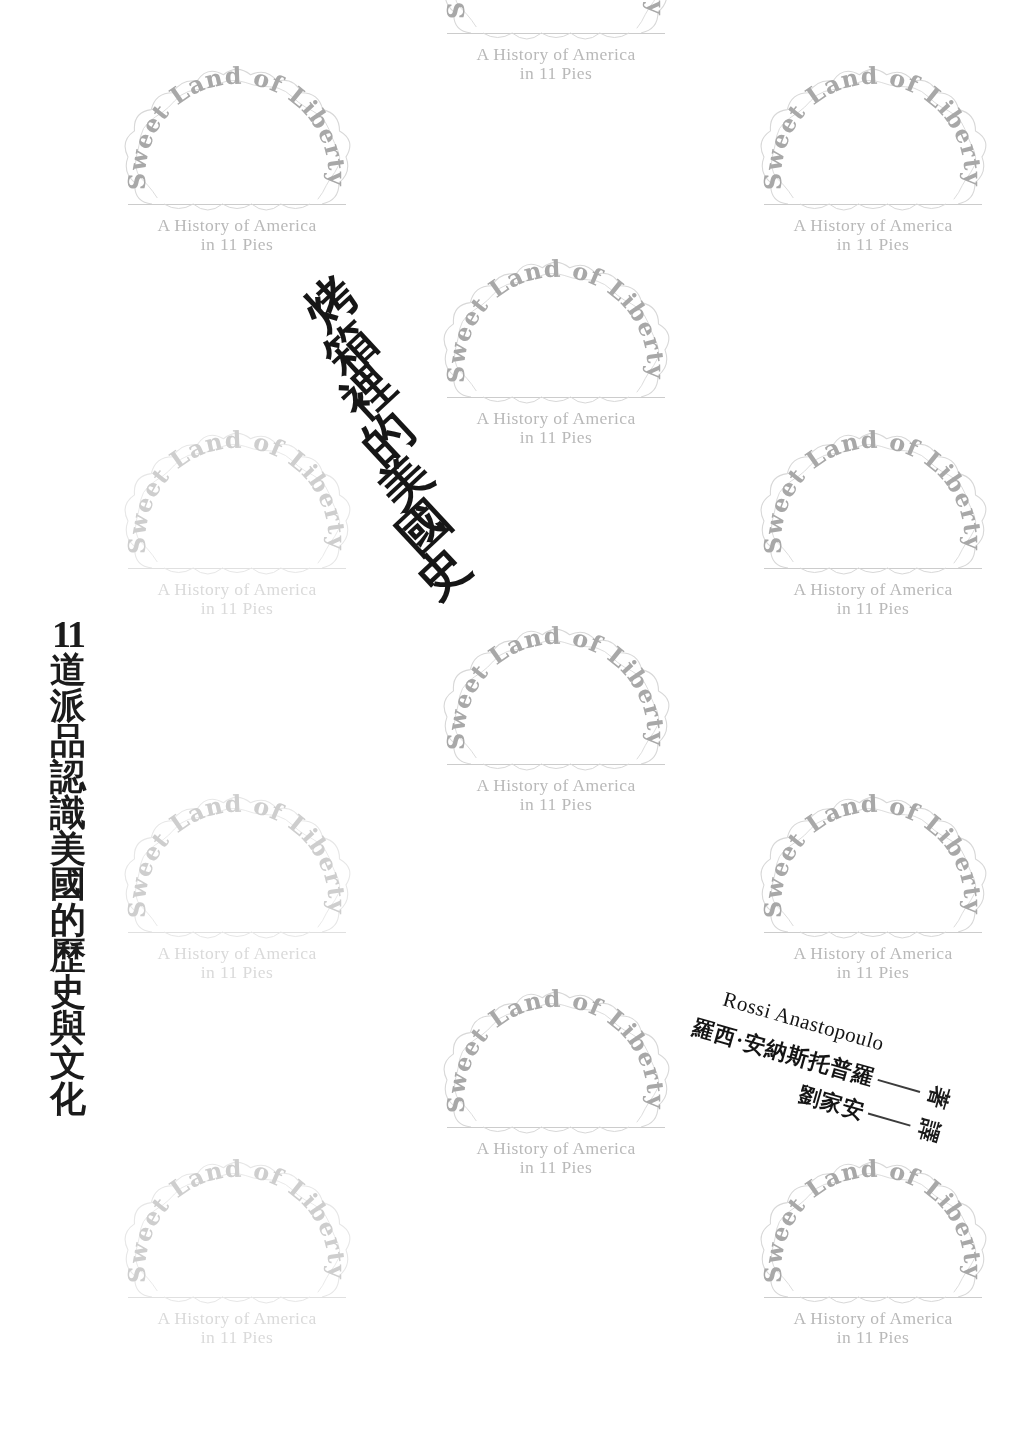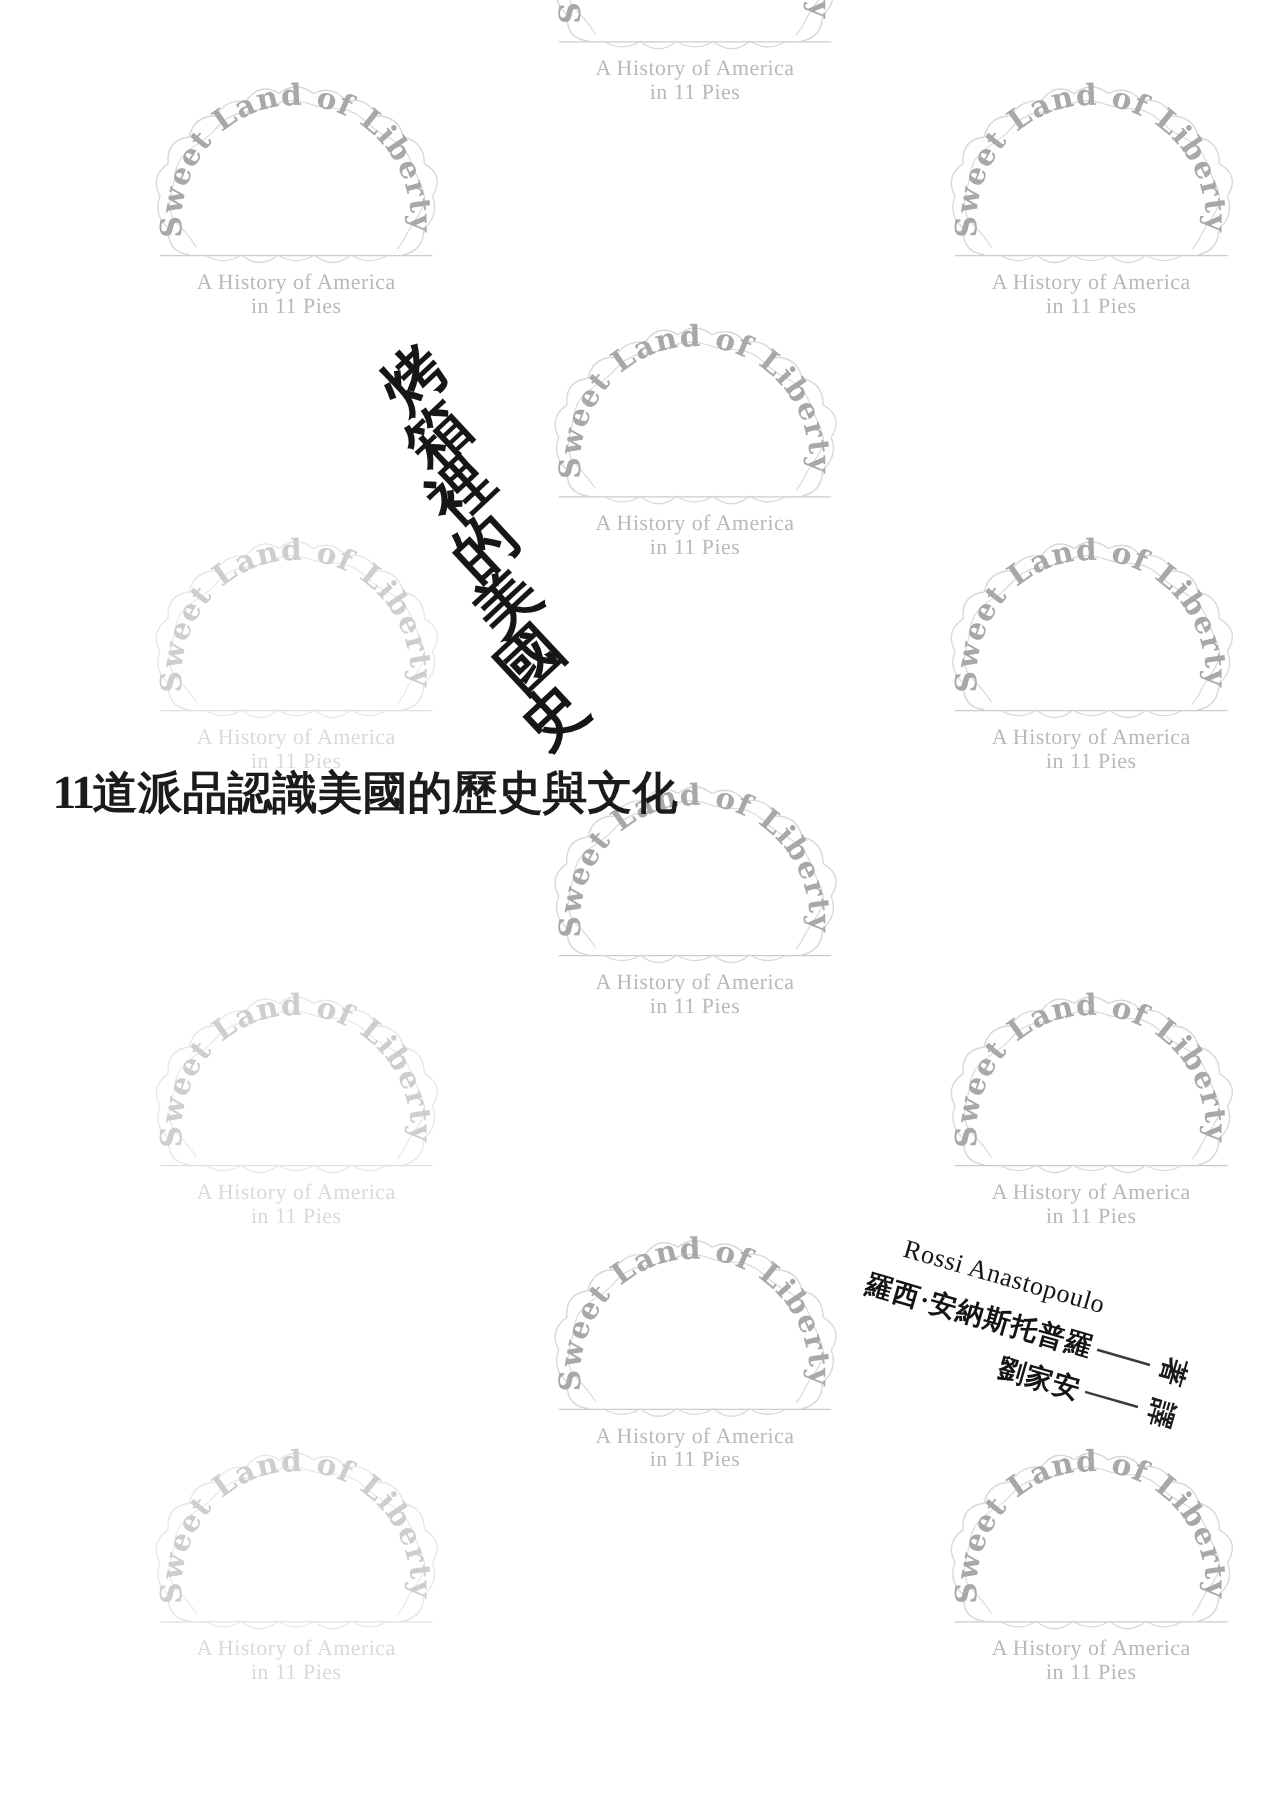--- a/index.html
+++ b/index.html
@@ -20,21 +20,21 @@
     font-family:"DejaVu Sans",sans-serif;
     font-weight:600;
     font-size:50px;
     color:#161616;
     white-space:nowrap;
     line-height:1;
   }
   
   #subtitle{
     position:absolute;left:42px;top:616px;width:52px;
-    display:flex;flex-direction:row;align-items:center;
+    display:flex;flex-direction:column;align-items:center;
   }
   .sub-char{
     height:35.8px;display:flex;align-items:center;justify-content:center;
     font-family:"Liberation Serif",serif;
     font-weight:700;font-size:36px;color:#1b1b1b;line-height:1;
   }
   .sub-char.num{font-size:38px;letter-spacing:-2px;}
   
   #credits{
     position:absolute;left:652px;top:960px;width:326px;

